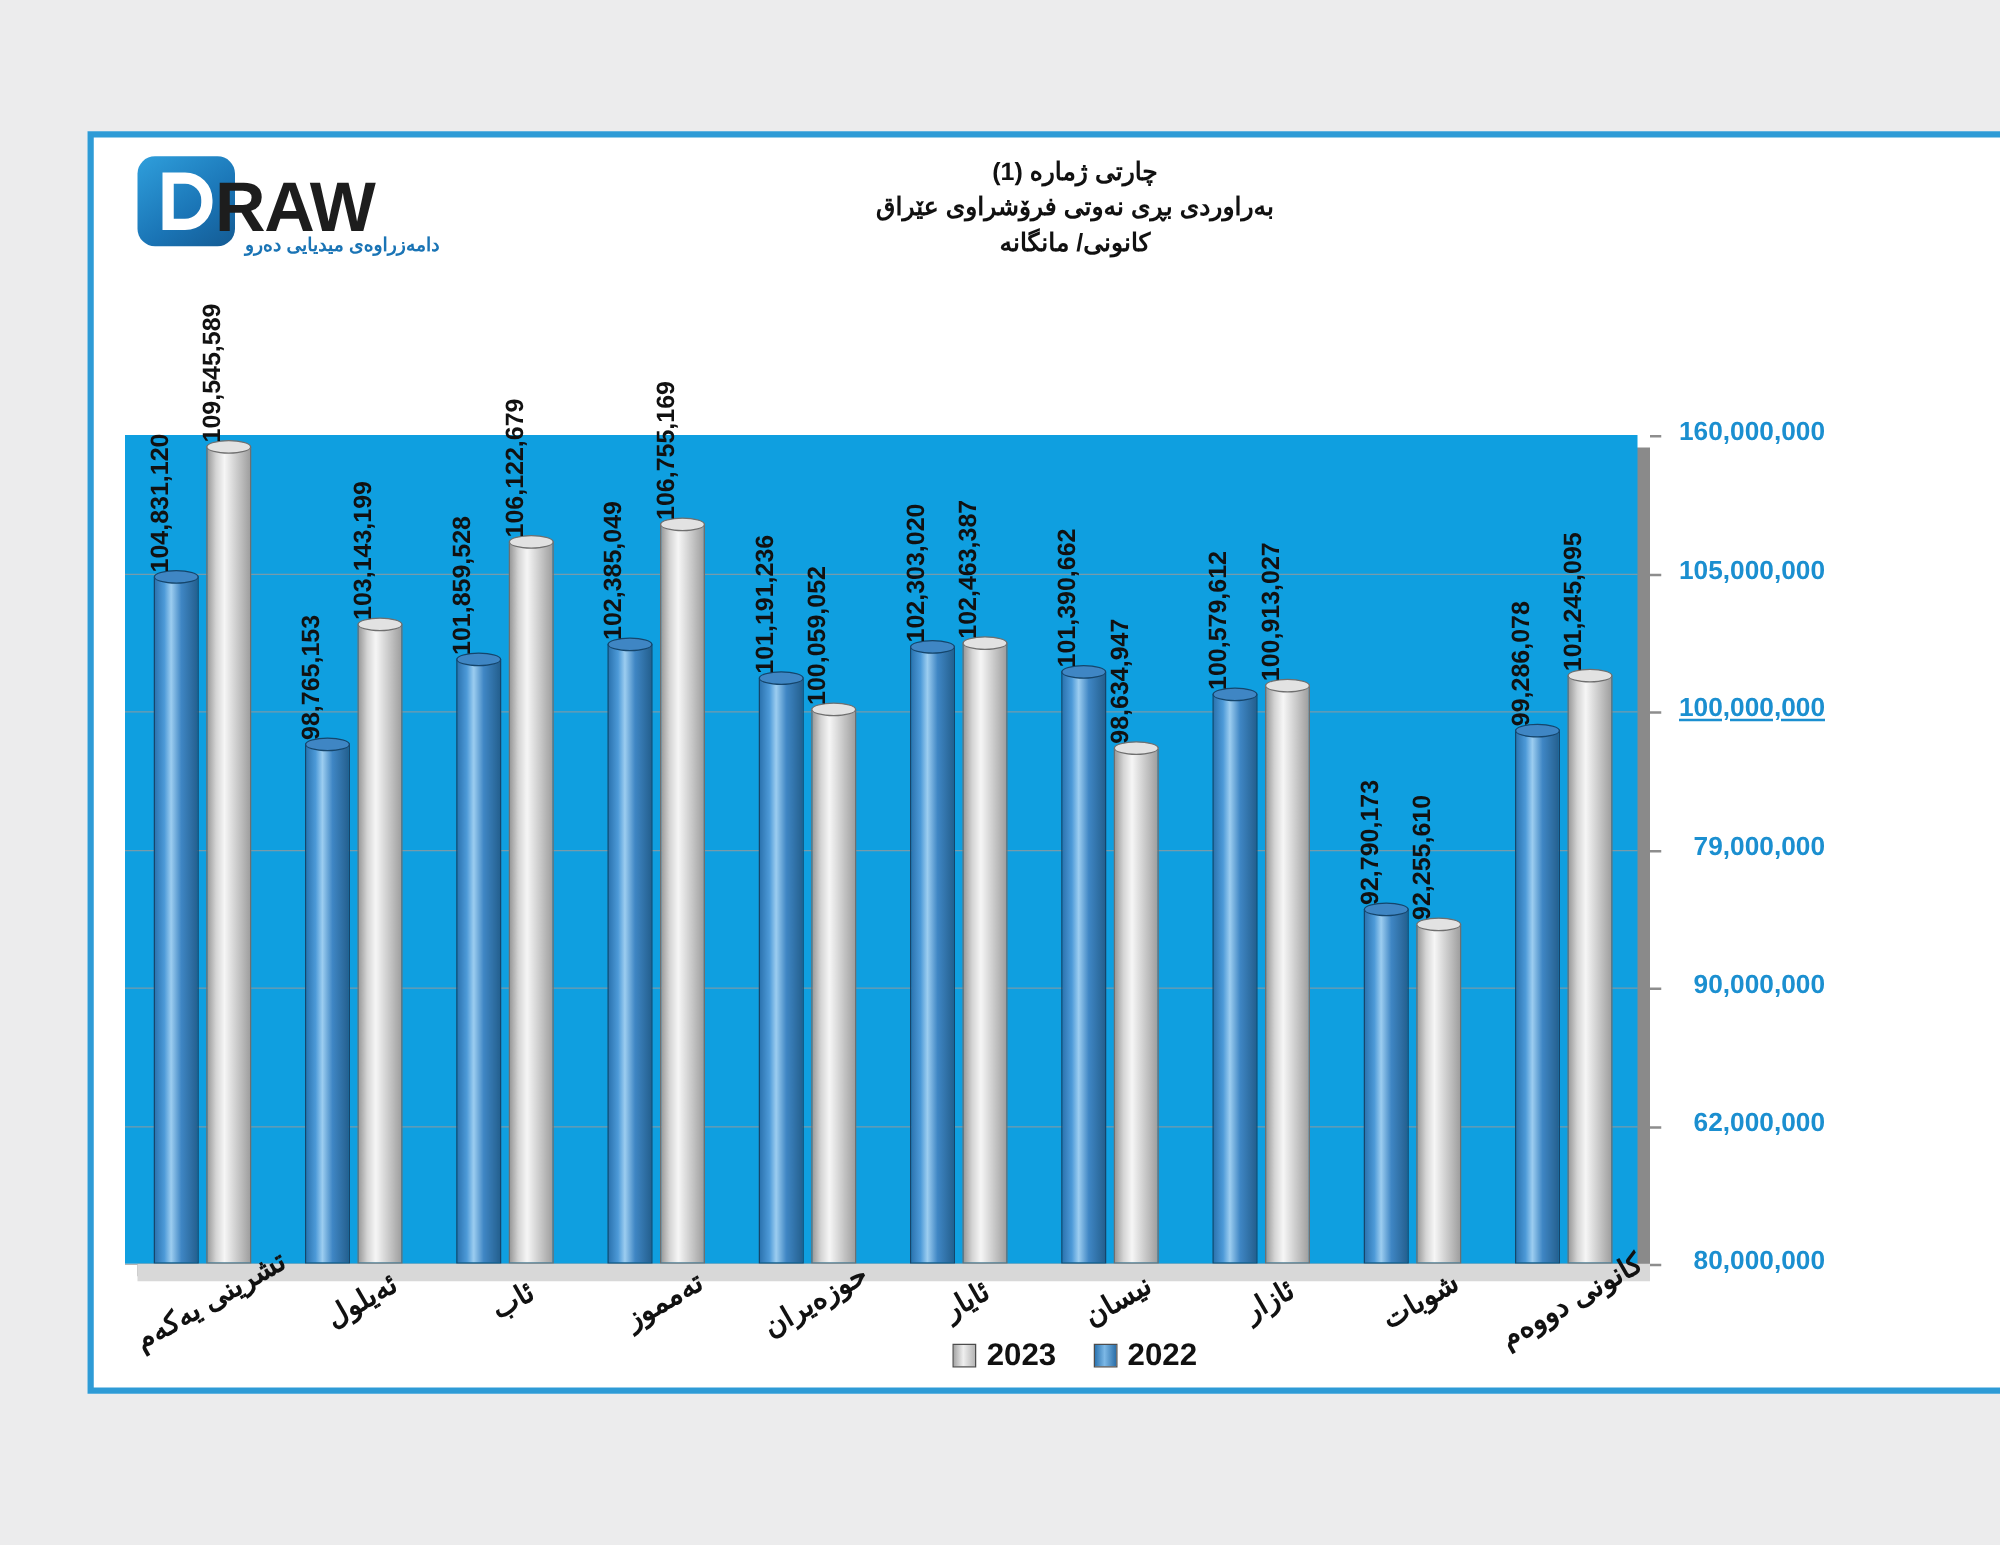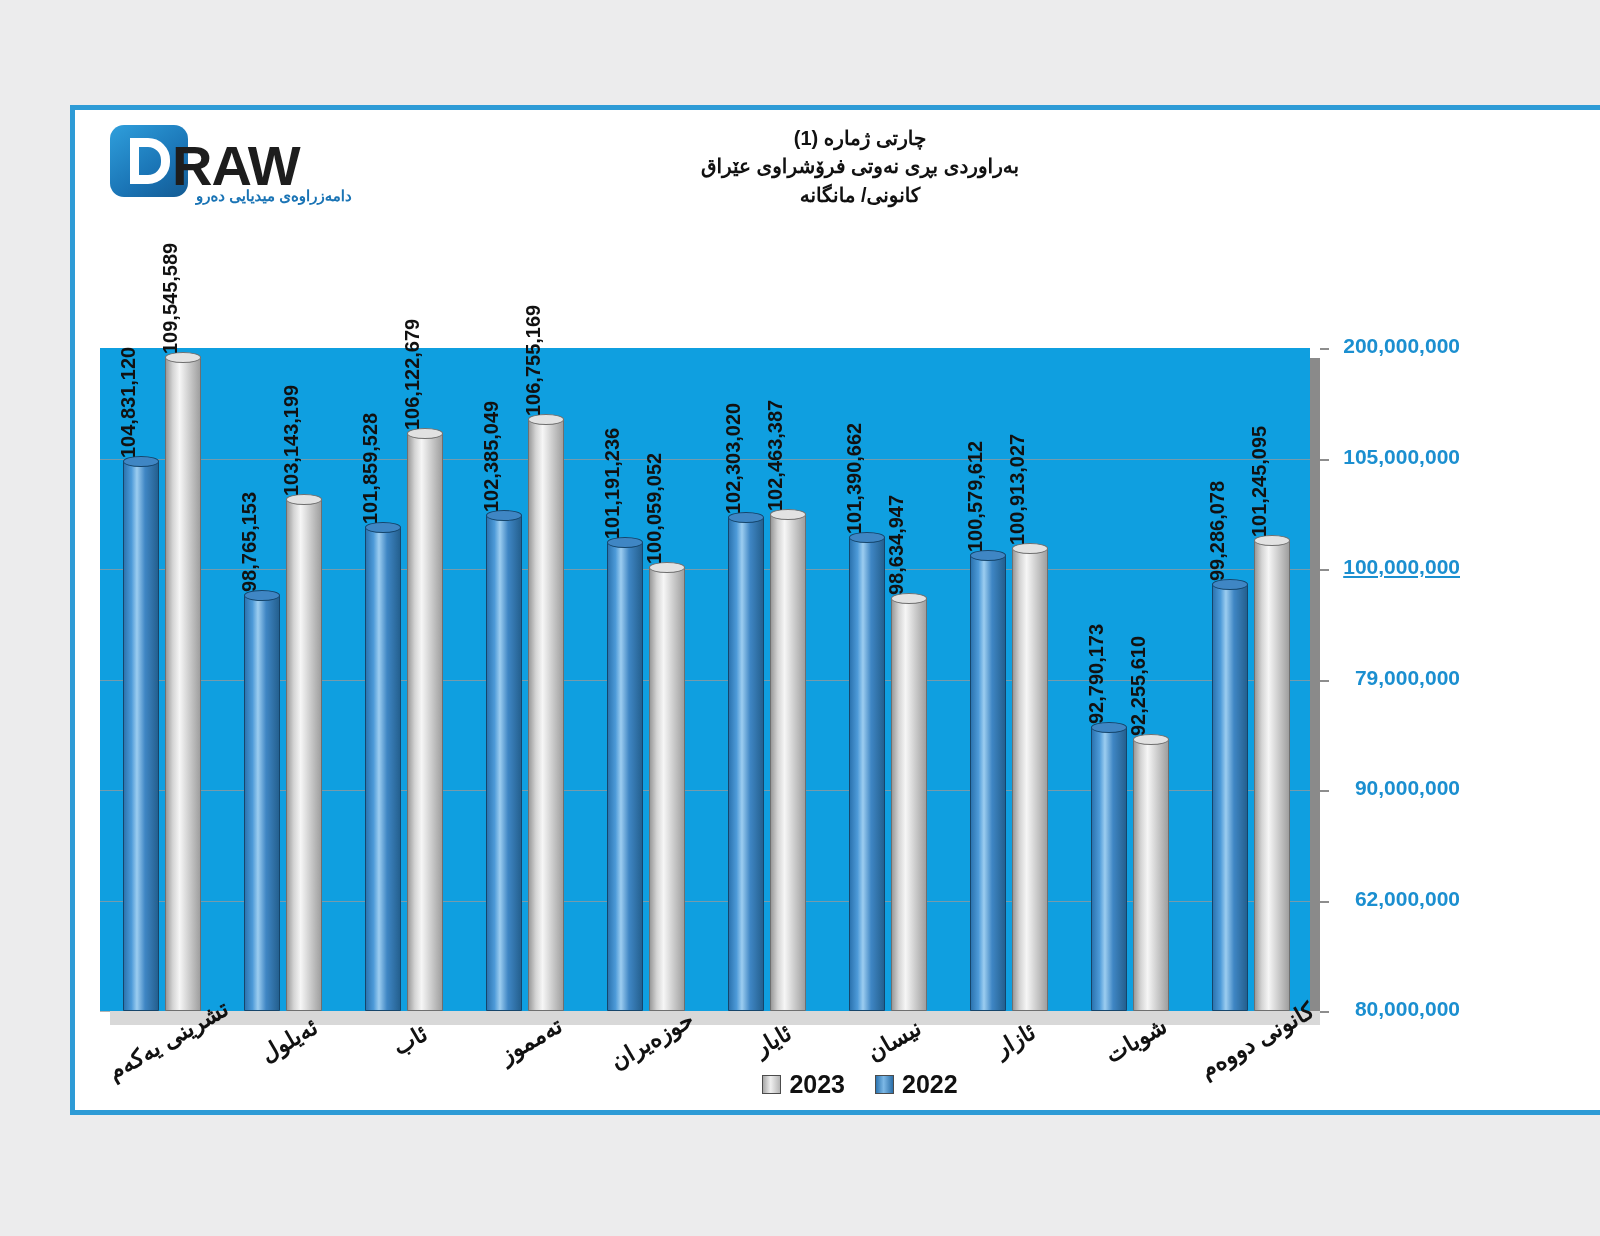--- a/index.html
+++ b/index.html
@@ -408,21 +408,21 @@
         <div class="bar y2023" style="left: 1153.5px; height: 469.517px;">
           <div class="bar-cap"></div>
         </div>
         <div class="value-wrap" style="left: 1153.5px; bottom: 469.517px;">
           <div class="value-text">101,245,095</div>
         </div>
       </div>
     <div class="floor2"></div>
 
     <div class="ylabels" id="ylabels">
-        <div class="ylabel" style="top: -14px;">200,000,000</div>
+        <div class="ylabel" style="top: -14px;">160,000,000</div>
         <div class="ytick" style="top: 0px;"></div>
         <div class="ylabel" style="top: 96.5px;">105,000,000</div>
         <div class="ytick" style="top: 110.5px;"></div>
         <div class="ylabel" style="top: 207px; text-decoration: underline;">100,000,000</div>
         <div class="ytick" style="top: 221px;"></div>
         <div class="ylabel" style="top: 317.5px;">79,000,000</div>
         <div class="ytick" style="top: 331.5px;"></div>
         <div class="ylabel" style="top: 428px;">90,000,000</div>
         <div class="ytick" style="top: 442px;"></div>
         <div class="ylabel" style="top: 538.5px;">62,000,000</div>

